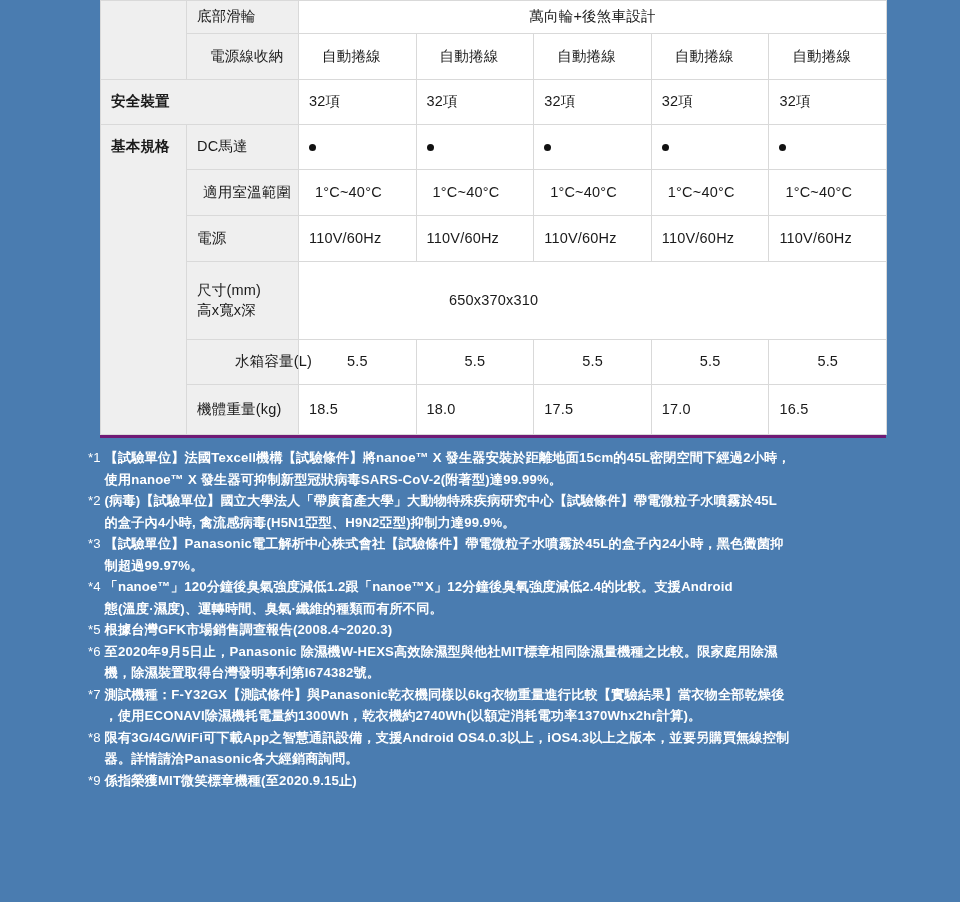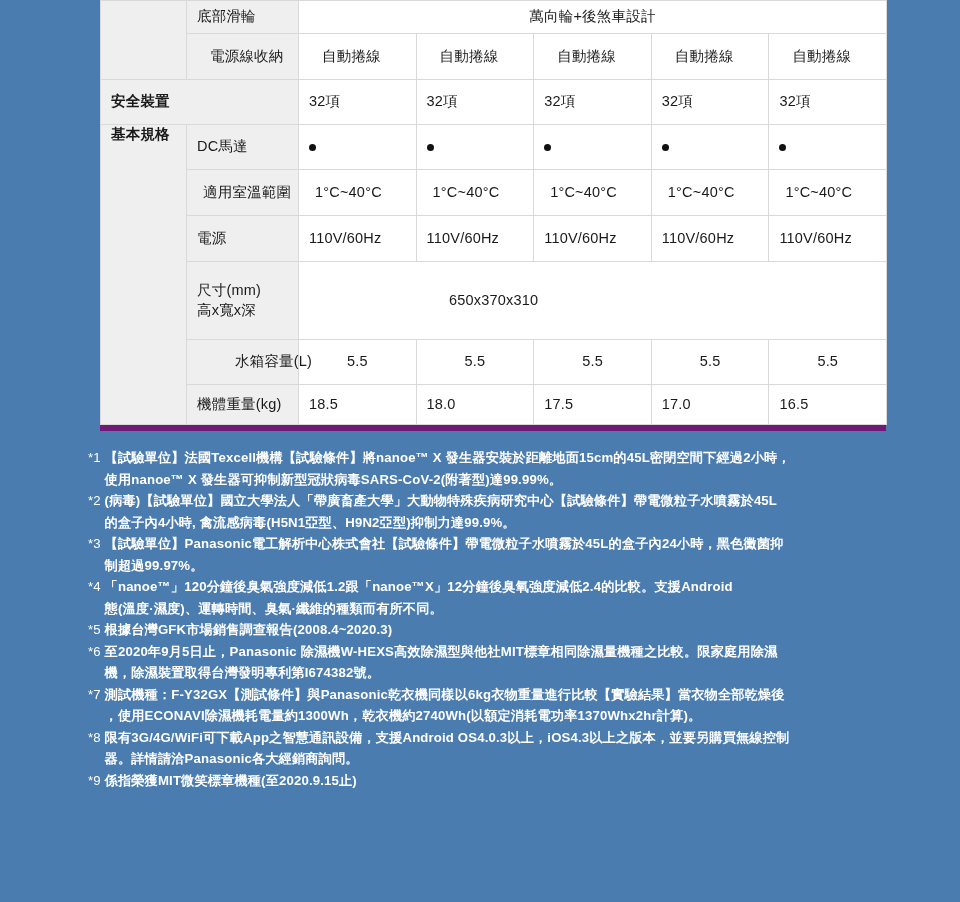--- a/index.html
+++ b/index.html
@@ -14,21 +14,21 @@
     position: relative;
   }
 
   
   .table-wrap {
     position: absolute;
     left: 100px;
     top: 0;
     width: 786px;
     background: #fef9c3;
-    border-bottom: 6px solid #701a75;
+    border-bottom: 3px solid #701a75;
   }
   table.spec {
     border-collapse: collapse;
     width: 786px;
     table-layout: fixed;
     background: #fff;
   }
   table.spec col.c-grp   { width: 86px; }
   table.spec col.c-item  { width: 112px; }
   table.spec col.c-val   { width: 117.6px; }
@@ -61,21 +61,21 @@
   td.dot { font-size: 13px; }
 
   tr.r-wheel td { height: 33px; }
   tr.r-cord  td { height: 46px; padding-left: 23px; }
   tr.r-safety td{ height: 45px; }
   tr.r-dc td    { height: 45px; }
   tr.r-temp td  { height: 46px; padding-left: 16px; }
   tr.r-power td { height: 46px; }
   tr.r-size td  { height: 78px; }
   tr.r-tank td  { height: 45px; padding-left: 48px; }
-  tr.r-weight td{ height: 40px; }
+  tr.r-weight td{ height: 50px; }
 
   td.size-label { line-height: 1.55; white-space: normal; }
 
   .dotmark { display:inline-block; width:7px; height:7px; border-radius:50%; background:#111; vertical-align:middle; }
 
   
   .notes {
     position: absolute;
     left: 88px;
     top: 447px;
@@ -125,21 +125,21 @@
         </tr>
         <tr class="r-safety">
           <td class="grp" colspan="2">安全裝置</td>
           <td class="val">32項</td>
           <td class="val">32項</td>
           <td class="val">32項</td>
           <td class="val">32項</td>
           <td class="val">32項</td>
         </tr>
         <tr class="r-dc">
-          <td class="grp" rowspan="6" style="vertical-align: top; ">基本規格</td>
+          <td class="grp" rowspan="6" style="vertical-align: top; padding-top: 12px;">基本規格</td>
           <td class="item">DC馬達</td>
           <td class="val dot"><span class="dotmark"></span></td>
           <td class="val dot"><span class="dotmark"></span></td>
           <td class="val dot"><span class="dotmark"></span></td>
           <td class="val dot"><span class="dotmark"></span></td>
           <td class="val dot"><span class="dotmark"></span></td>
         </tr>
         <tr class="r-temp">
           <td class="item">適用室溫範圍</td>
           <td class="val">1°C~40°C</td>

